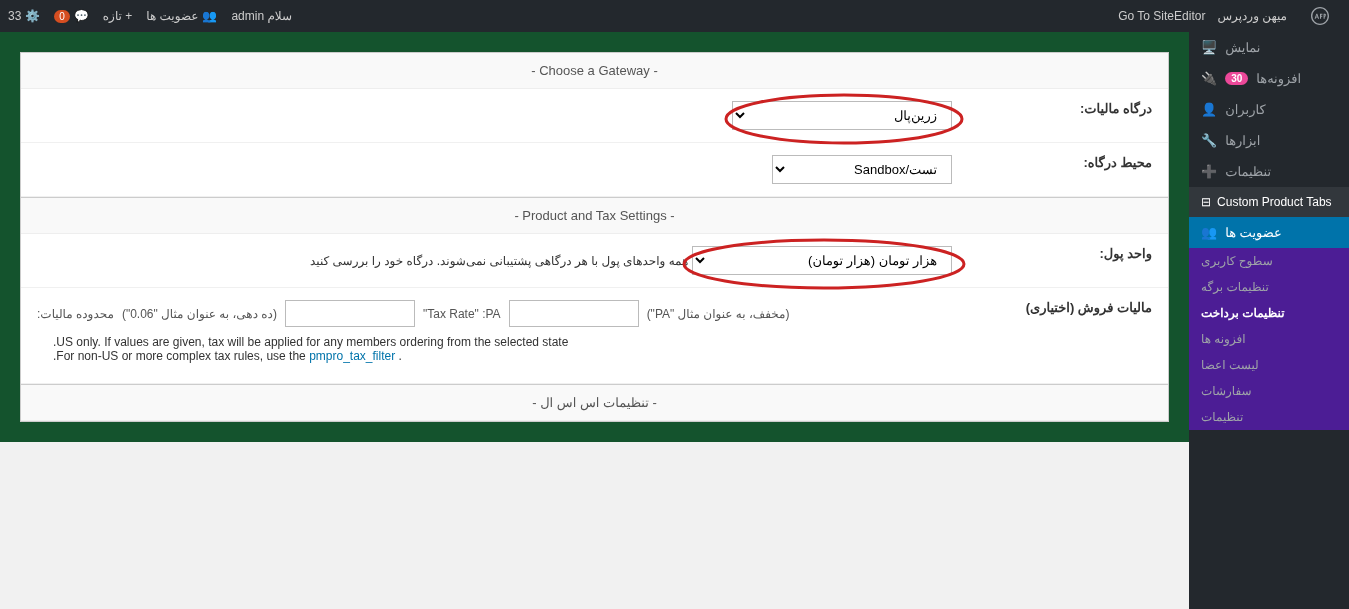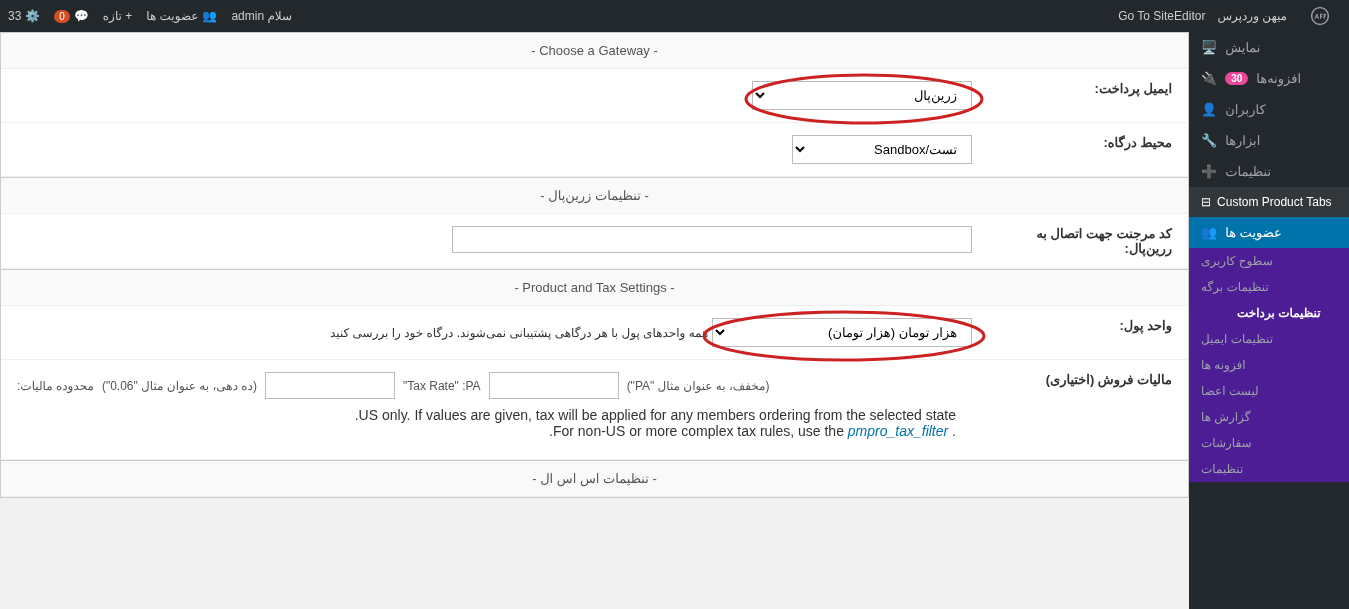--- a/index.html
+++ b/index.html
@@ -49,21 +49,21 @@
     .submenu { background: #4c1d95; }
     .submenu-item {
       display: flex;
       align-items: center;
       justify-content: flex-end;
       padding: 6px 24px 6px 12px;
       color: #9ea3a8;
       cursor: pointer;
       font-size: 12px;
     }
-    .submenu-item.active { color: #fff; font-weight: bold; margin-left: 36px; }
+    .submenu-item.active { color: #fff; font-weight: bold; }
     .custom-product-tabs {
       background: #32373c;
       padding: 8px 12px;
       color: #fff;
       font-size: 12px;
       text-align: right;
       display: flex;
       align-items: center;
       justify-content: flex-end;
       gap: 6px;
@@ -71,21 +71,22 @@
     }
 
     
     #wpcontent {
       flex: 1;
       padding: 0;
       background: #f1f1f1;
       overflow-y: auto;
     }
     .wrap {
-      background: #d946ef;
+      padding: 20px;
+      background: #14532d;
     }
 
     
     .settings-section {
       background: #fff;
       border: 1px solid #ccc;
       margin-bottom: 0;
     }
     .section-header {
       text-align: center;
@@ -146,22 +147,22 @@
       font-size: 13px;
       direction: rtl;
       min-width: 260px;
       cursor: pointer;
     }
 
     .tax-row { display: flex; align-items: center; gap: 8px; justify-content: flex-end; }
     .tax-input { width: 130px; padding: 5px 8px; border: 1px solid #bbb; font-size: 13px; direction: rtl; }
     .tax-hint { color: #555; font-size: 12px; }
 
-    .tax-note { font-size: 14px; color: #333; text-align: right; padding: 8px 16px; direction: ltr; }
-    .tax-note a { color: #0073aa; text-decoration: none; font-style: italic; }
+    .tax-note { font-size: 12px; color: #333; text-align: left; padding: 8px 16px; direction: ltr; }
+    .tax-note a { color: #0073aa; text-decoration: none; }
   </style>
 </head>
 <body>
 
 <div id="wpadminbar">
   <div class="adminbar-left">
     <div class="menu-item">
       <svg viewBox="0 0 20 20" width="18" height="18" fill="#9ea3a8">
           <path d="M10 0C4.477 0 0 4.477 0 10s4.477 10 10 10 10-4.477 10-10S15.523 0 10 0zm0 1.5a8.5 8.5 0 110 17A8.5 8.5 0 0110 1.5zM6 7.5l-2 5.5h1.2l.4-1.2h1.8l.4 1.2H9L7 7.5H6zm.5 1.5l.6 1.8H5.9l.6-1.8zM10 7.5v5.5h1.2v-2.2h1.3v-1H11.2V8.5h1.5v-1H10zm4 0v5.5h1.2v-2.2c.8 0 1.5-.5 1.5-1.6s-.7-1.7-1.7-1.7H14zm1.2 1h.3c.4 0 .6.2.6.7s-.2.7-.6.7h-.3V8.5z"></path>
         </svg>
@@ -224,51 +225,45 @@
       <div class="submenu-item">
         <span>سطوح کاربری</span>
       </div>
       <div class="submenu-item">
         <span>تنظیمات برگه</span>
       </div>
       <div class="submenu-item active" style="color:#fff; font-weight:bold;">
         <span>تنظیمات برداخت</span>
       </div>
       <div class="submenu-item">
-        <span>تنظیمات ایمیل</span>
-      </div>
-      <div class="submenu-item">
         <span>افزونه ها</span>
       </div>
       <div class="submenu-item">
         <span>لیست اعضا</span>
-      </div>
-      <div class="submenu-item">
-        <span>گزارش ها</span>
       </div>
       <div class="submenu-item">
         <span>سفارشات</span>
       </div>
       <div class="submenu-item">
         <span>تنظیمات</span>
       </div>
     </div>
   </div>
 
   <div id="wpcontent">
     <div class="wrap">
 
       <div class="settings-section">
         <div class="section-header">
           <span>- Choose a Gateway -</span>
         </div>
         <table class="form-table">
           <tbody>
               <tr>
-            <th>ایمیل پرداخت:</th>
+            <th>درگاه مالیات:</th>
             <td>
               
               <span style="position:relative; display:inline-block;">
                 <select class="gateway-select">
                   <option value="zarinpal">زرین‌پال</option>
                   <option value="paypal">PayPal</option>
                 </select>
                 
                 <svg style="position:absolute; top:-12px; left:-18px; pointer-events:none;" width="260" height="60">
                   <ellipse cx="130" cy="30" rx="118" ry="24" fill="none" stroke="#cc2222" stroke-width="3"></ellipse>
@@ -282,35 +277,20 @@
               <select class="env-select">
                 <option value="sandbox">تست/Sandbox</option>
                 <option value="live">زنده/Live</option>
               </select>
             </td>
           </tr>
         </tbody>
           </table>
       </div>
 
-      <div class="settings-section" style="border-top:none;">
-        <div class="section-header">
-          <span>- تنظیمات زرین‌پال -</span>
-        </div>
-        <table class="form-table">
-          <tbody>
-              <tr>
-            <th>کد مرجنت جهت اتصال به ررین‌پال:</th>
-            <td>
-              <input type="text" class="form-input" value="" style="">
-            </td>
-          </tr>
-        </tbody>
-          </table>
-      </div>
 
       <div class="settings-section" style="border-top:none;">
         <div class="section-header">
           <span>- Product and Tax Settings -</span>
         </div>
         <table class="form-table">
           <tbody>
               <tr>
             <th>واحد پول:</th>
             <td>

